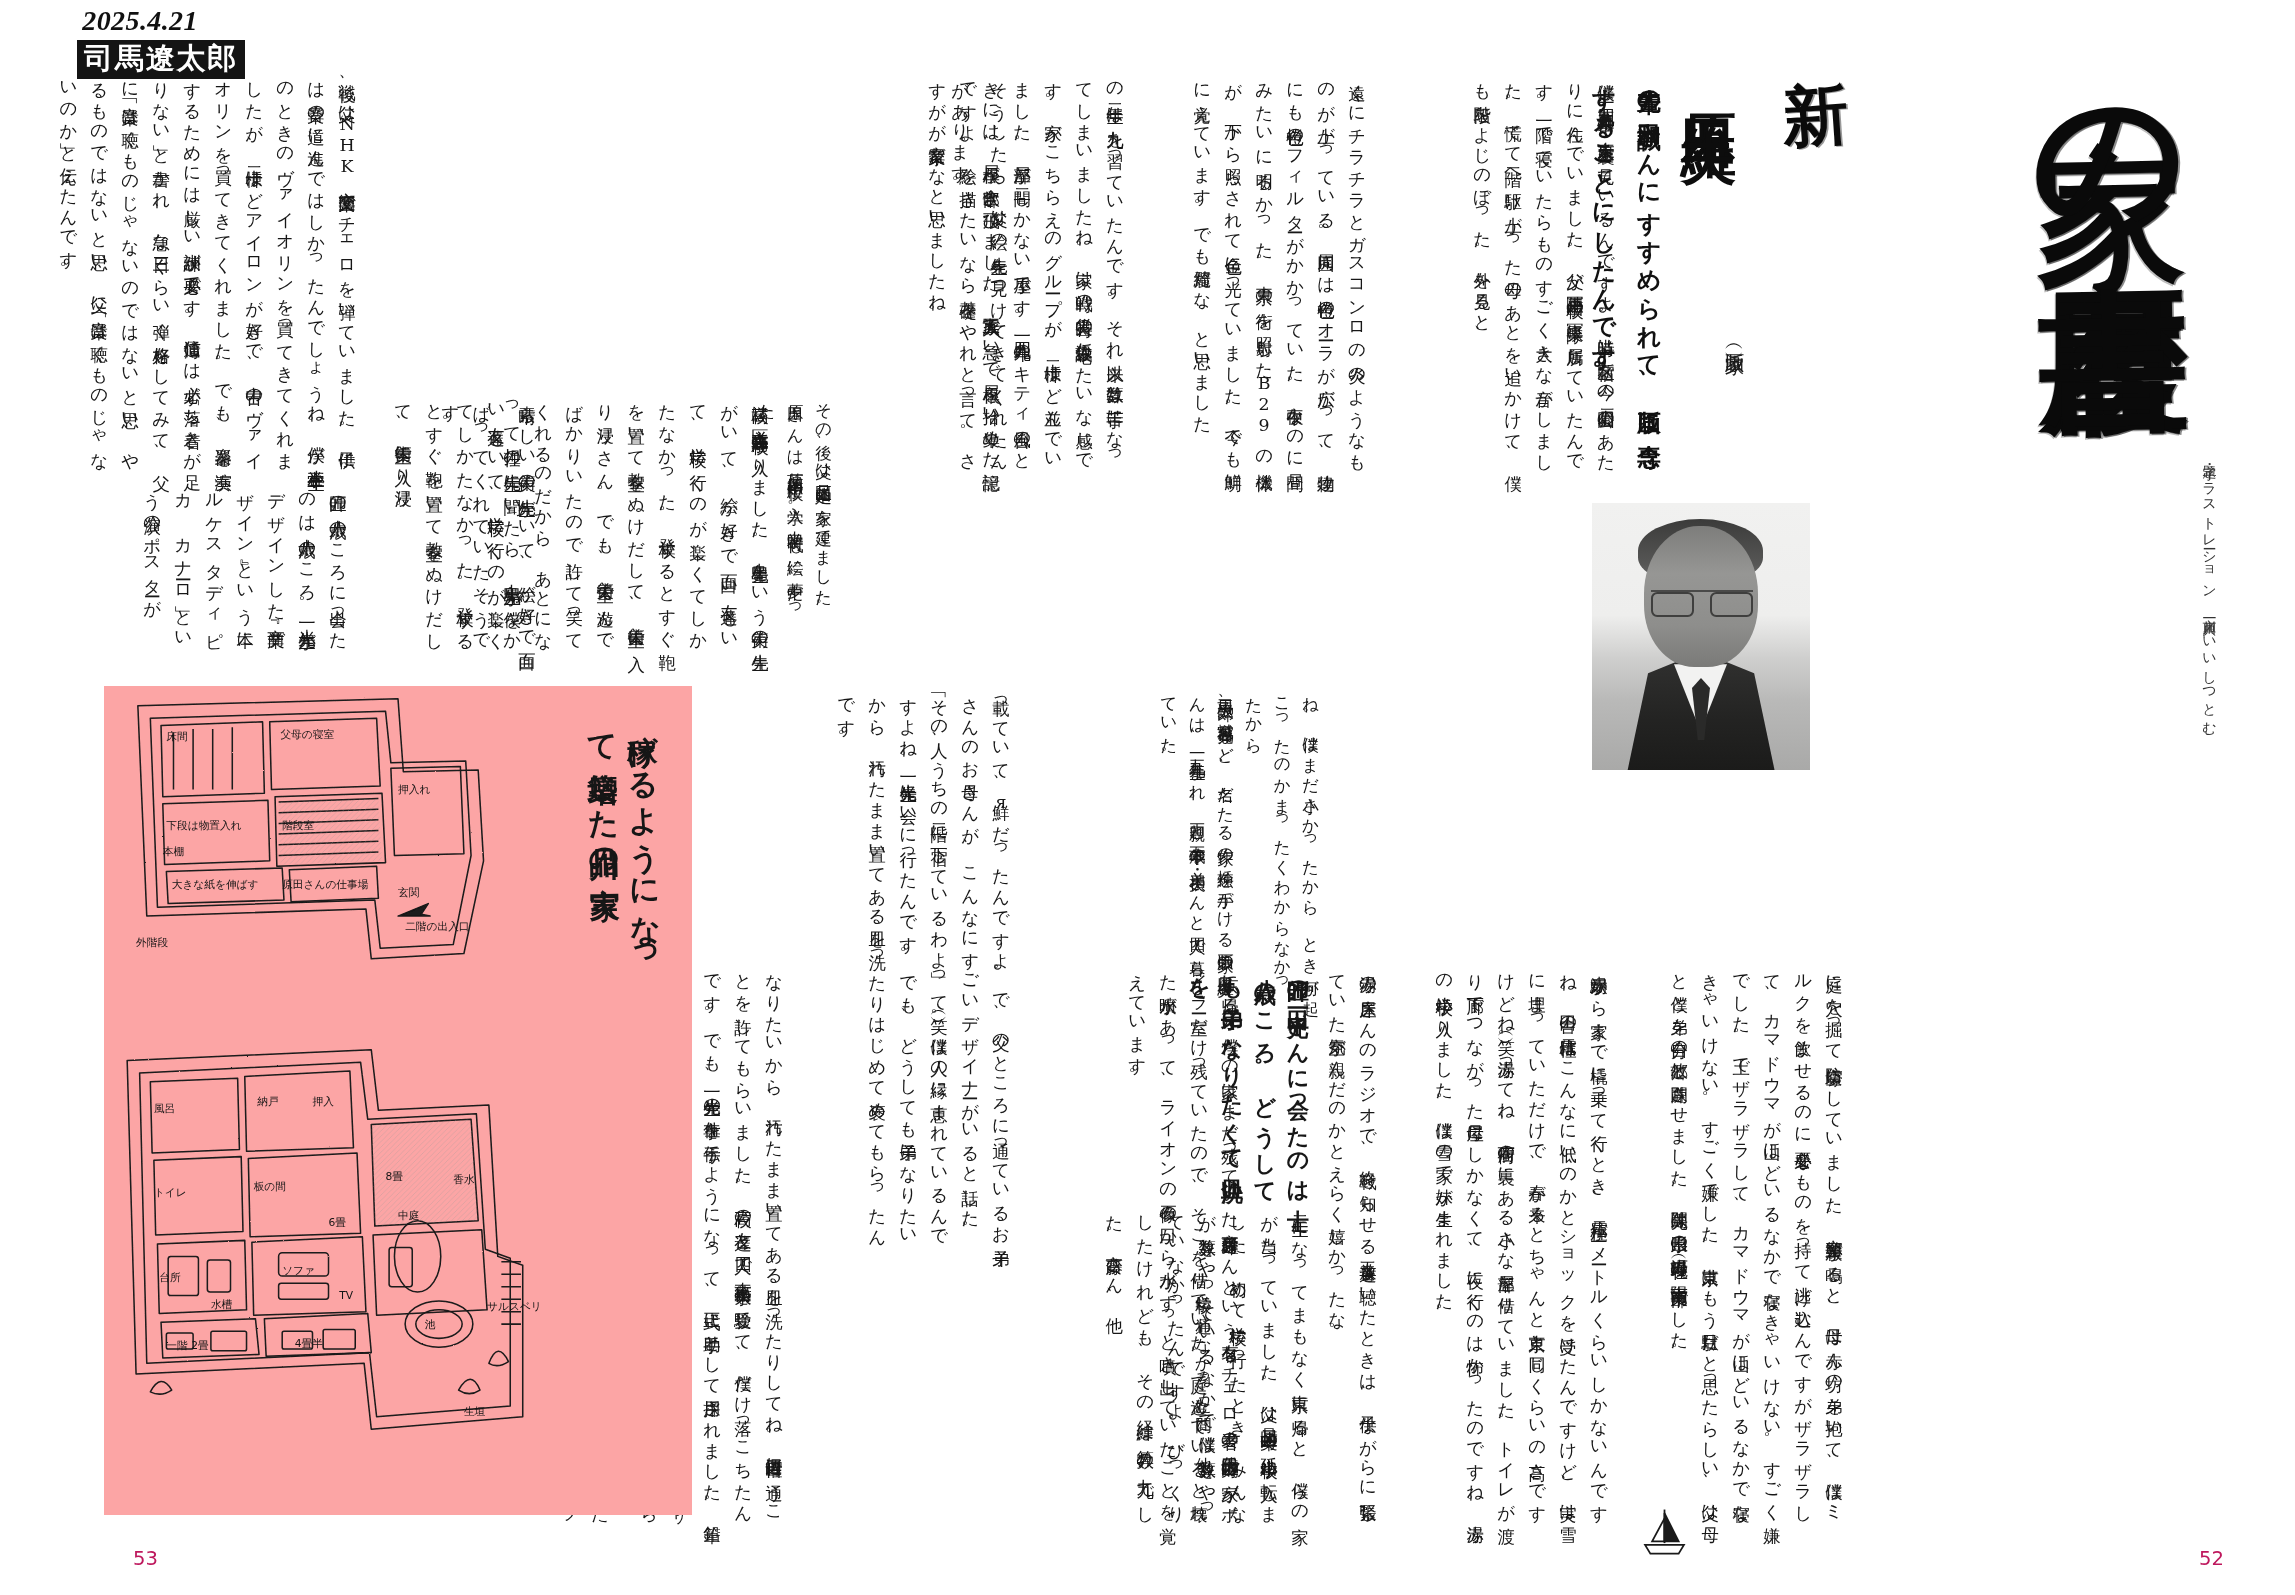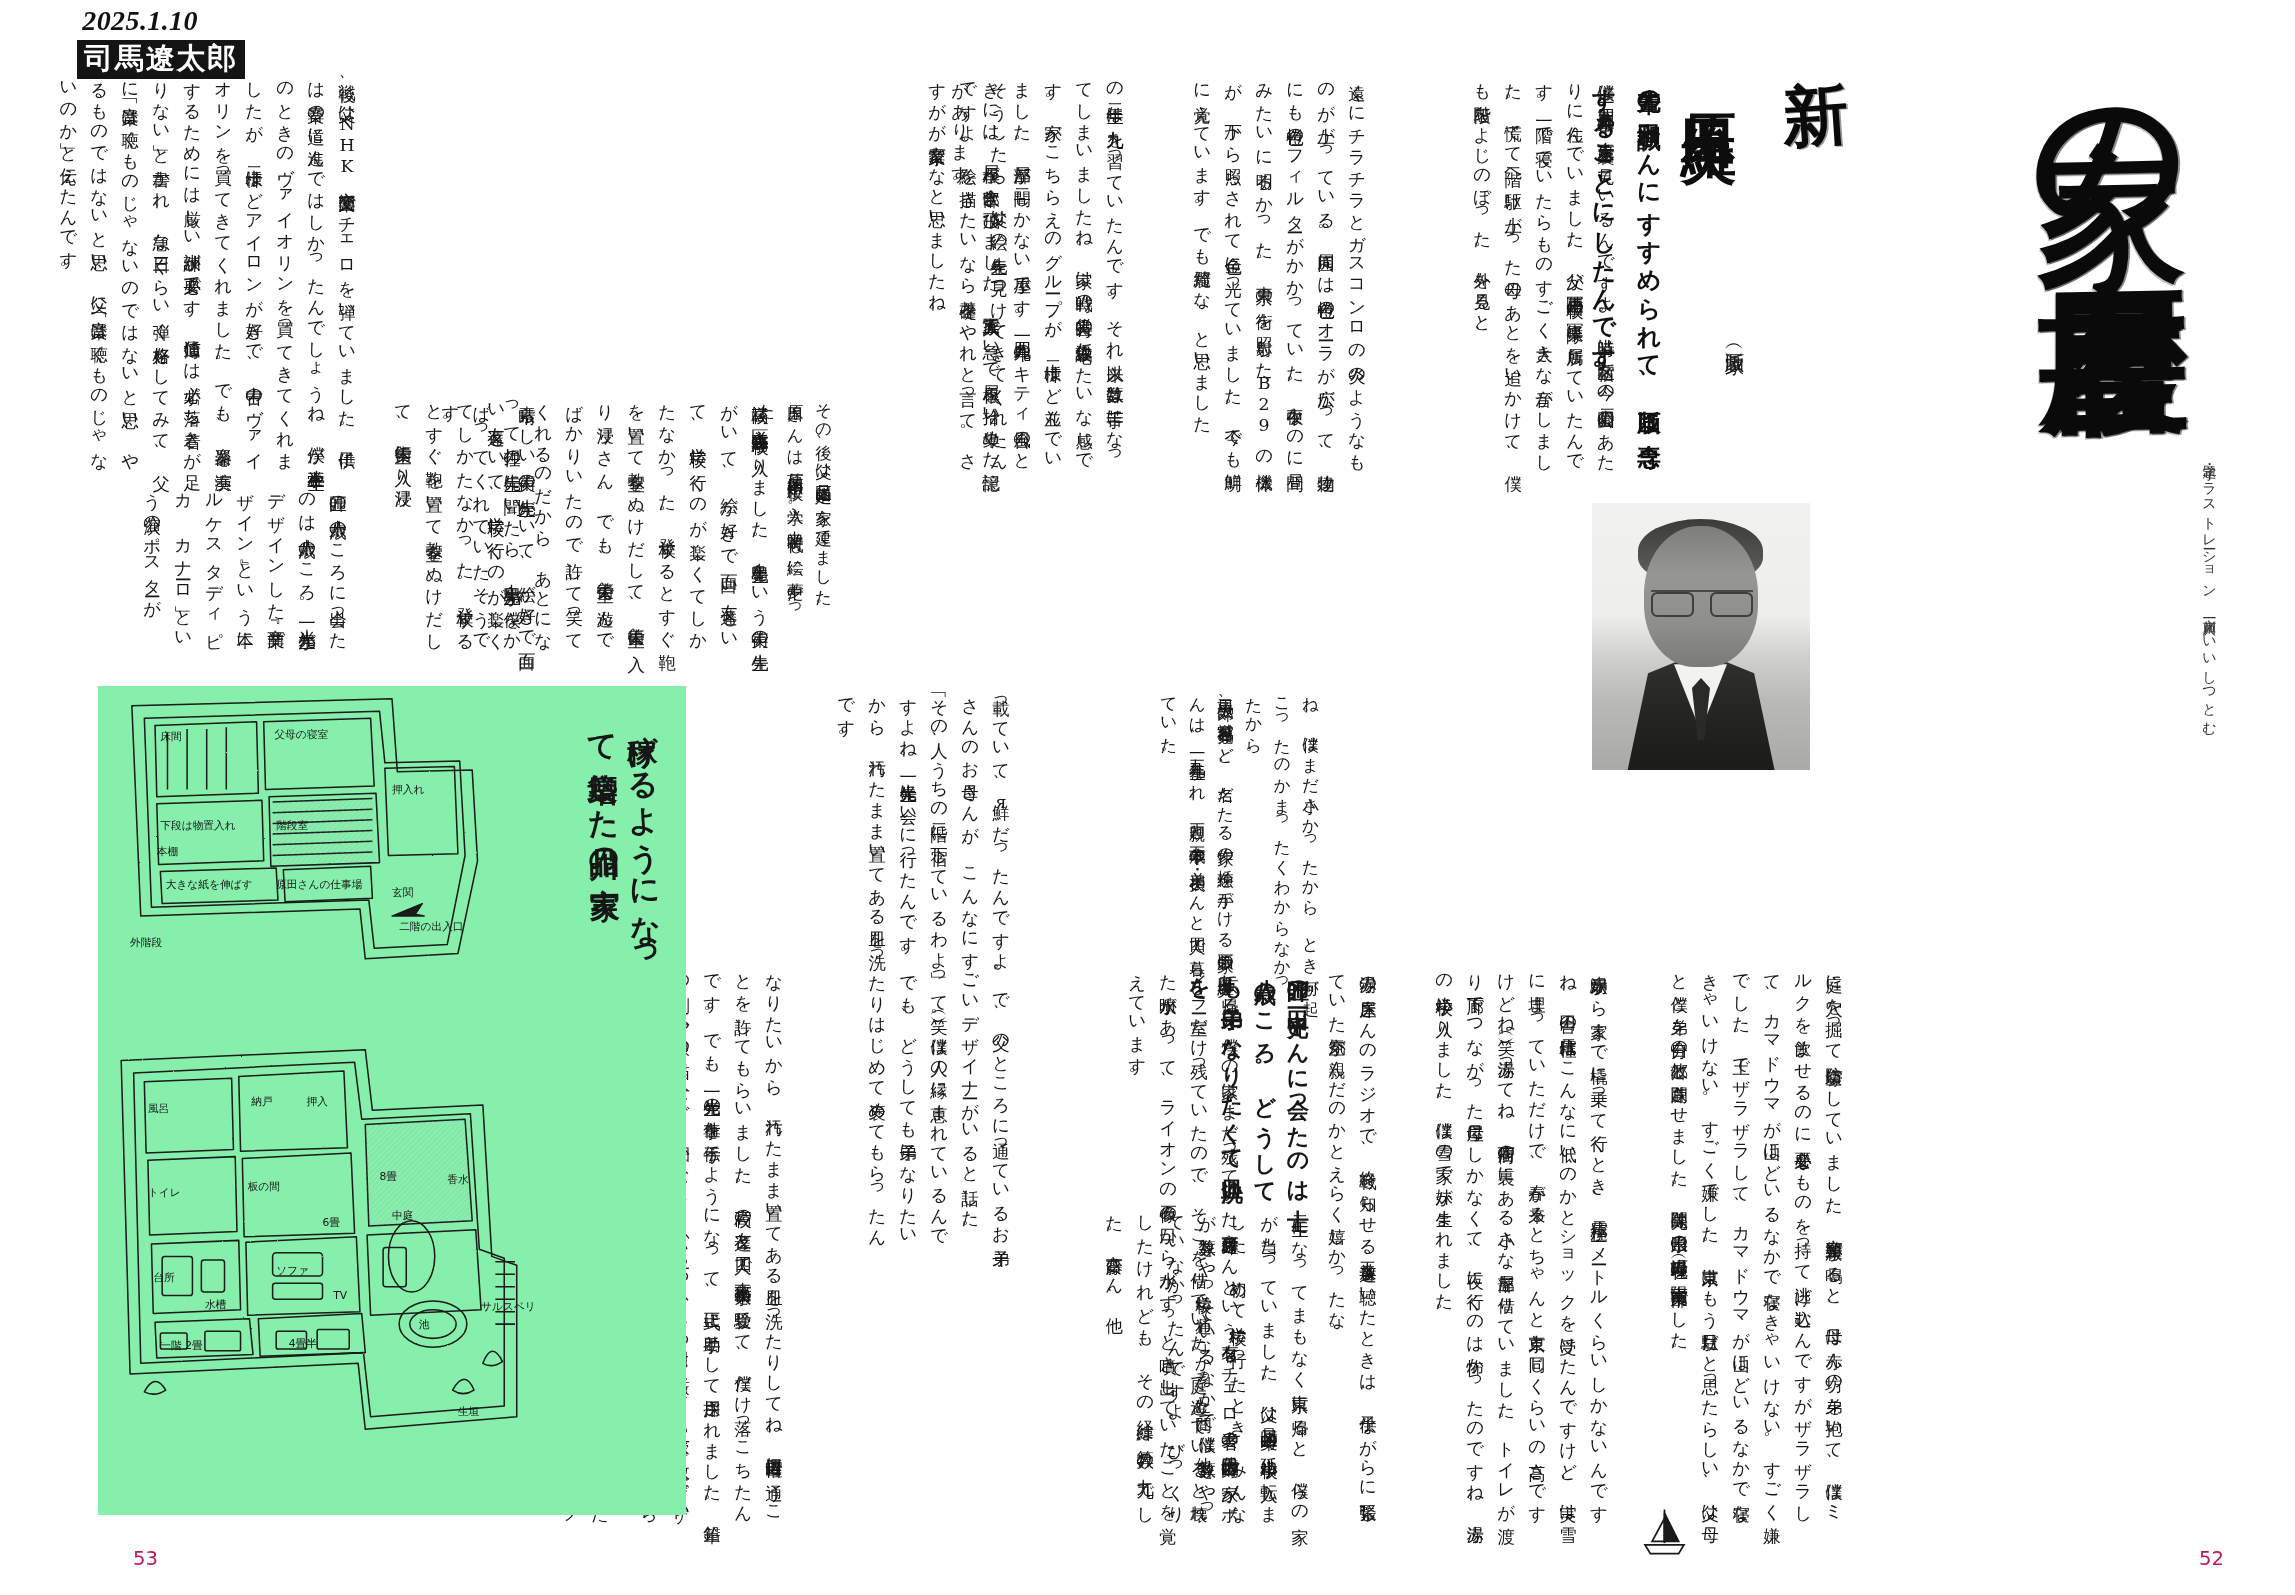--- a/index.html
+++ b/index.html
@@ -124,22 +124,22 @@
     position:absolute;left:14.3px;top:55px;width:102px;height:39px;border:4.5px solid #201f1e;background:#fff;
     display:flex;align-items:center;justify-content:center;
   }
   .house-badge .num{font-family:"DejaVu Sans","Liberation Sans",sans-serif;font-size:23px;color:#1a1a1a;letter-spacing:0.9px;}
 
   
   .doodle{position:absolute;left:1638px;top:1506px;width:53px;height:53px;}
 
   
   .plan{
-    position:absolute;left:98px;top:686px;width:588px;height:829px;
-    background:#86efac;
+    position:absolute;left:104px;top:686px;width:588px;height:829px;
+    background:#fca5a5;
   }
   .plan svg{display:block;}
   .plan-caption{
     position:absolute;left:513px;top:713px;width:151px;height:267px;
     writing-mode:vertical-rl;text-orientation:upright;
     font-family:"DejaVu Sans","Liberation Sans",sans-serif;
     font-weight:bold;font-size:30px;line-height:1.34;letter-spacing:1.8px;color:#161616;
     transform:rotate(-1deg);
   }
 
@@ -147,21 +147,21 @@
   .pageno{position:absolute;font-family:"DejaVu Sans","Liberation Sans",sans-serif;font-size:19.6px;color:#be185d;margin-left:46px;}
   .pageno.left{left:87px;bottom:25px;}
   .pageno.right{right:71px;bottom:25px;}
 </style>
 </head>
 <body>
 
 <div class="page">
 
   <div class="masthead">
-    <div class="mast-date">2025.1.10</div>
+    <div class="mast-date">2025.4.21</div>
     <div class="mast-logo">司馬遼太郎</div>
   </div>
 
   <div class="brush-small">新</div>
   <div class="brush-title">家の履歴書</div>
   <div class="credit-line">題字・イラストレーション 市川興一／いいしつとむ</div>
 
   <div class="author-name">原田維夫</div>
   <div class="author-kind">（版画家）</div>
   <div class="lead">先輩の和田誠さんにすすめられて、版画に専念することにしたんです。</div>

